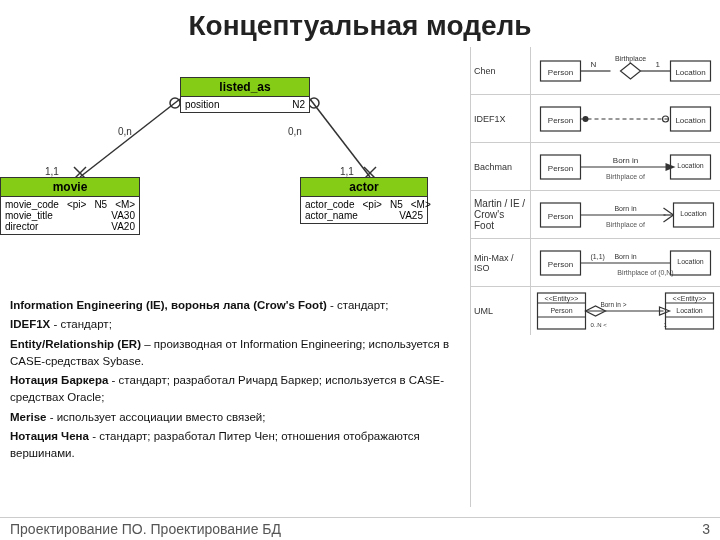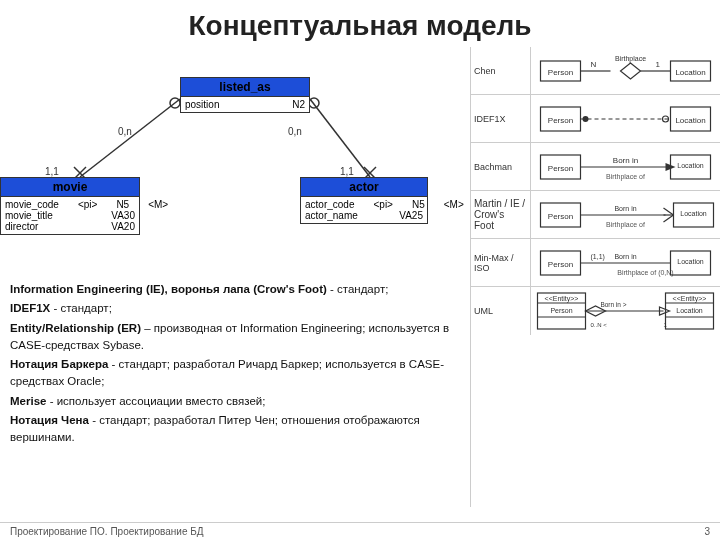--- a/index.html
+++ b/index.html
@@ -41,37 +41,37 @@
     }
 
     
     .er-box {
       position: absolute;
       border: 1.5px solid #333;
       background: #fff;
     }
 
     .er-box-header {
-      background: #1d4ed8;
+      background: #84cc16;
       font-weight: bold;
       text-align: center;
       font-size: 12px;
       padding: 2px 4px;
       border-bottom: 1.5px solid #333;
     }
 
     .er-box-body {
       font-size: 10px;
       padding: 2px 4px;
     }
 
     .er-box-row {
       display: flex;
       justify-content: space-between;
-      gap: 19px;
+      gap: 8px;
     }
 
     
     .box-listed {
       left: 180px;
       top: 30px;
       width: 130px;
     }
 
     
@@ -97,20 +97,21 @@
       height: 230px;
       pointer-events: none;
     }
 
     
     .text-block {
       padding: 4px 10px;
       font-size: 11.5px;
       line-height: 1.5;
       color: #111;
+      margin-top: 16px;
     }
 
     .text-block p {
       margin-bottom: 2px;
     }
 
     
     .right-area {
       width: 250px;
       border-left: 1px solid #ccc;
@@ -153,21 +154,21 @@
 
     
     .footer {
       position: absolute;
       bottom: 0;
       width: 720px;
       border-top: 1px solid #ccc;
       display: flex;
       justify-content: space-between;
       padding: 3px 10px;
-      font-size: 10px;
+      font-size: 14px;
       color: #555;
     }
   </style>
 </head>
 <body>
 
 <div class="page-title">Концептуальная модель</div>
 
 <div class="main-content">
 

